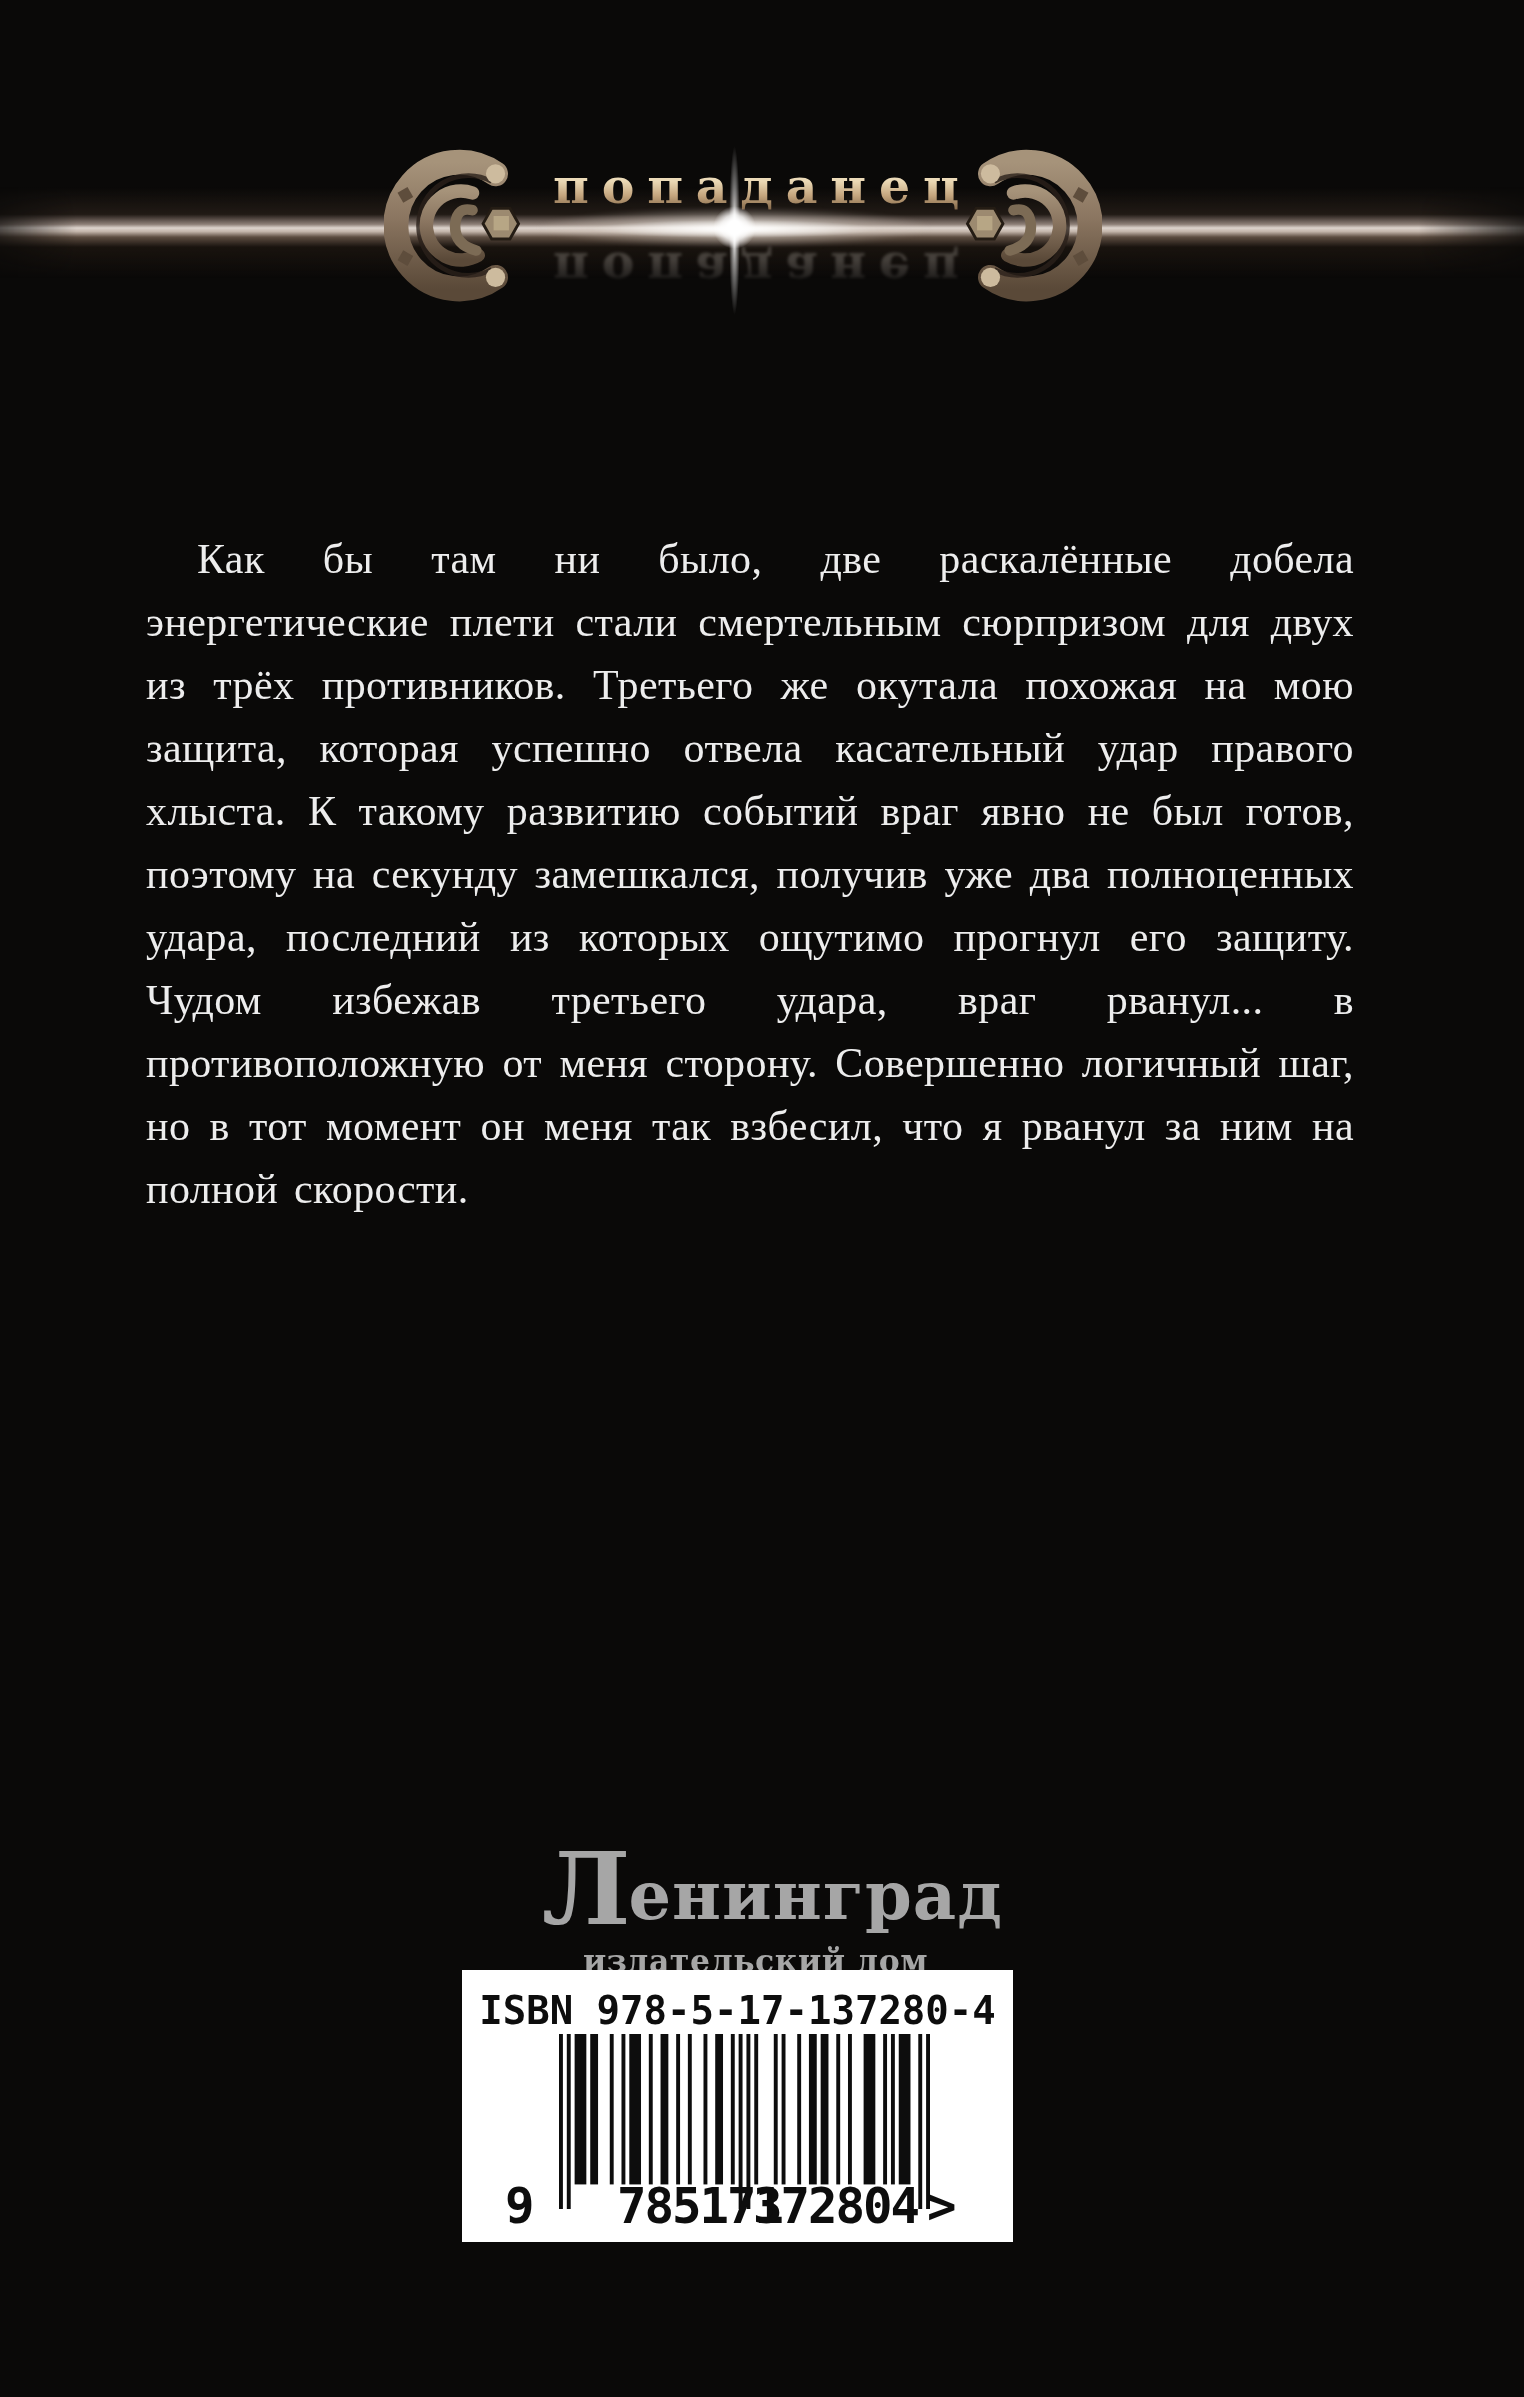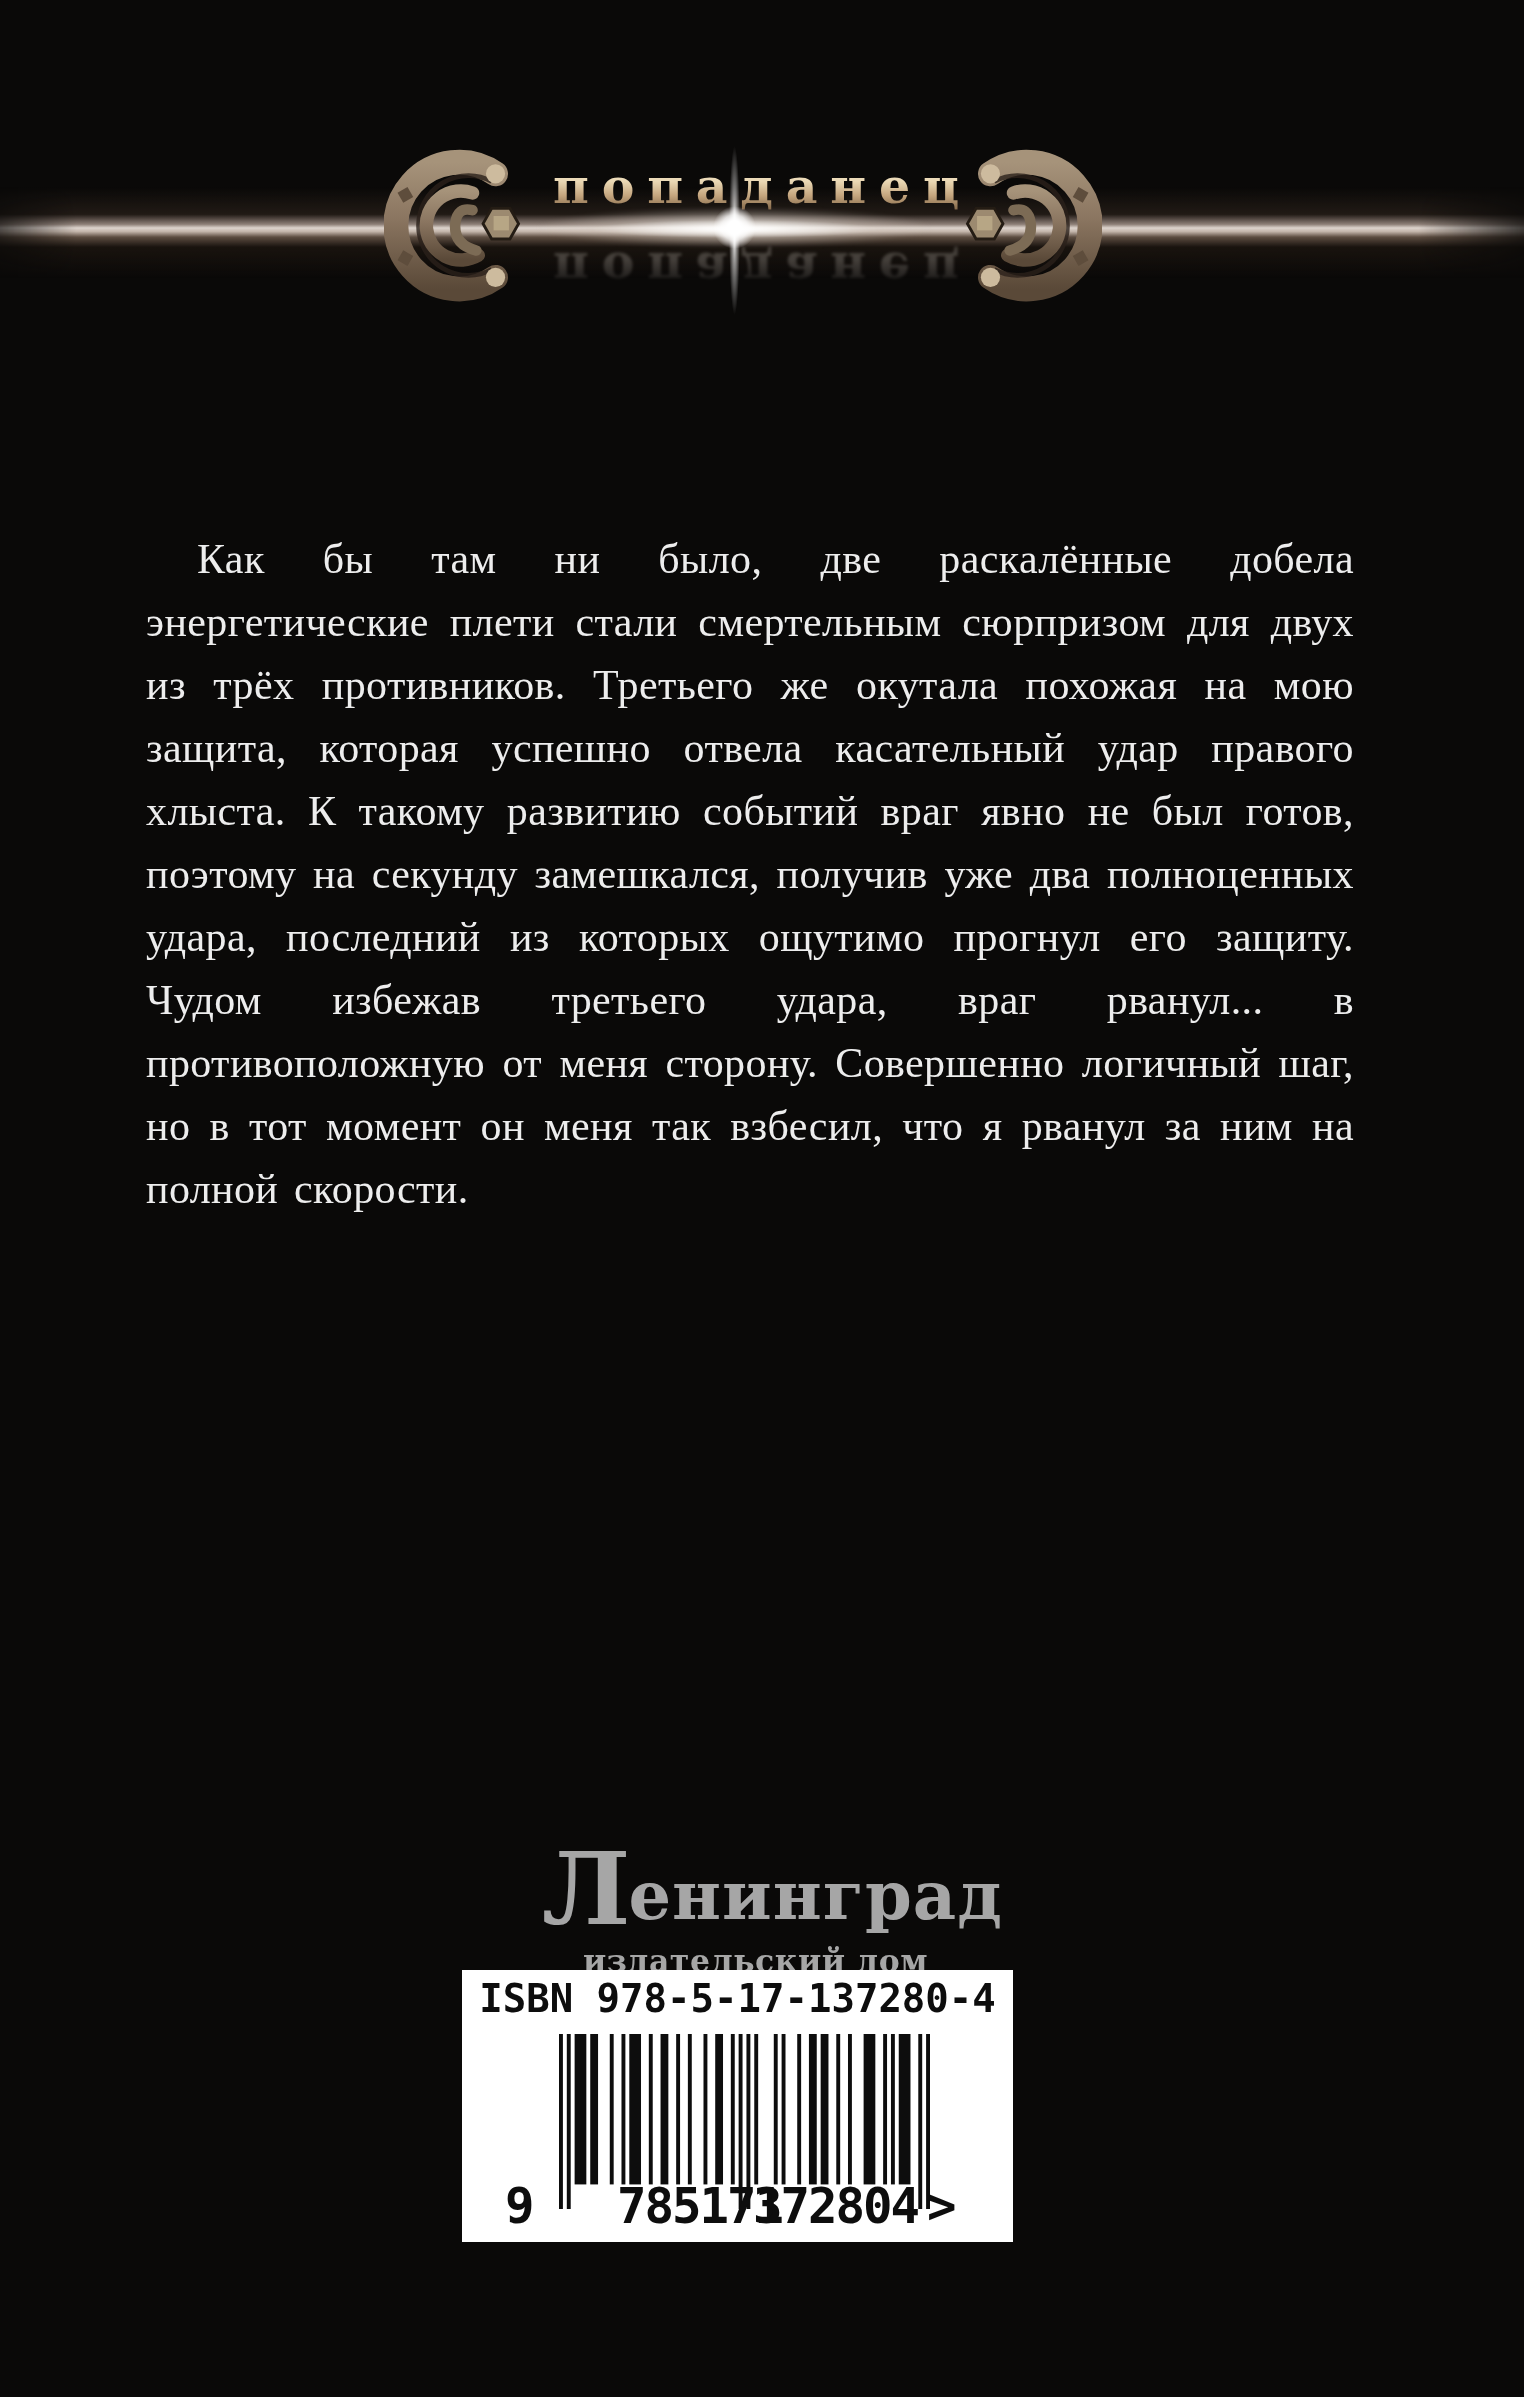--- a/index.html
+++ b/index.html
@@ -120,21 +120,21 @@
     white-space:nowrap;
     margin-top:30px;
   }
 
   
   .isbn-box{
     position:absolute;left:462px;top:1970px;width:551px;height:272px;
     background:#fff;
   }
   .isbn-label{
-    position:absolute;left:0;top:7px;width:551px;
+    position:absolute;left:0;top:19px;width:551px;
     text-align:center;
     color:#0d0d0d;
     font-family:"DejaVu Sans Mono", monospace;
     font-weight:bold;
     font-size:39px;line-height:43px;
     white-space:nowrap;
   }
   .barcode-svg{position:absolute;left:97px;top:64px;width:371px;height:175px;}
   .bc-digit{
     position:absolute;top:2px16;

